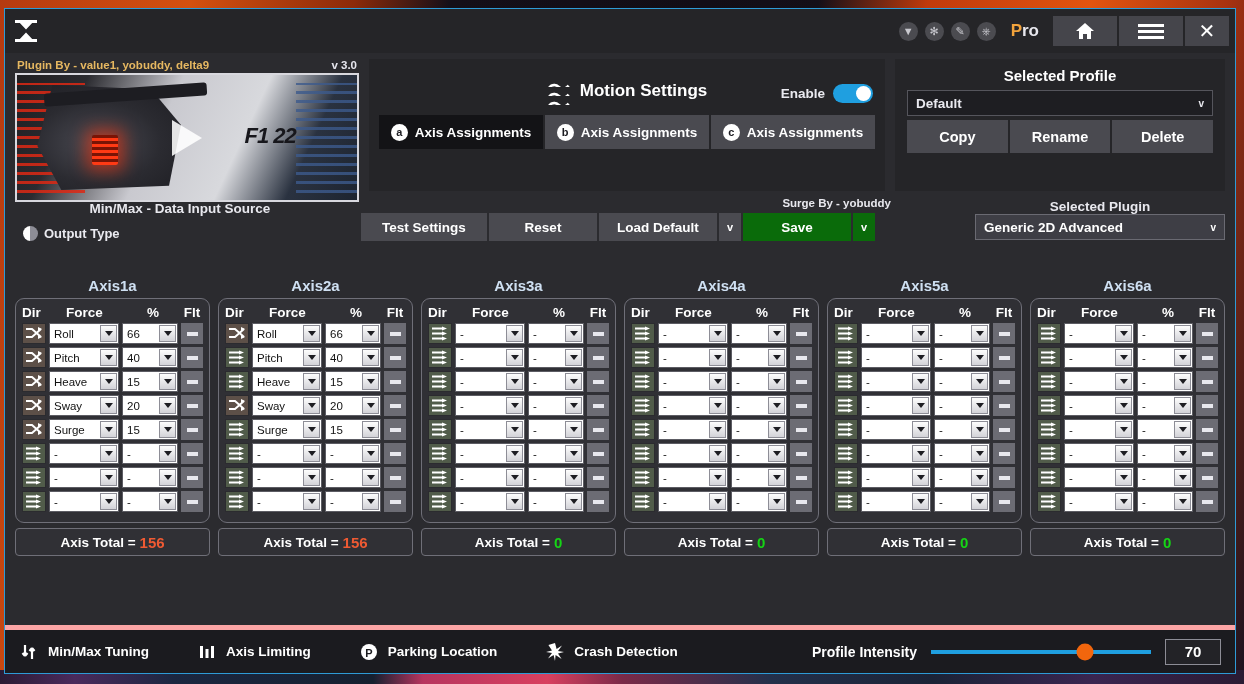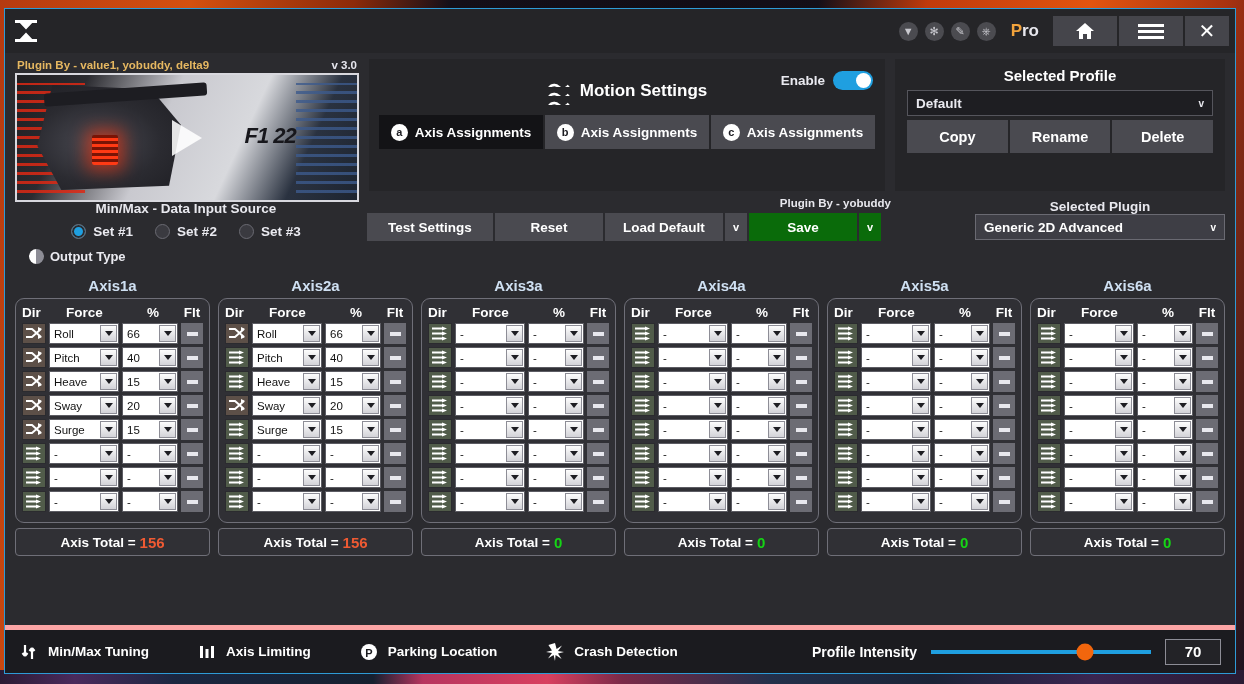--- a/index.html
+++ b/index.html
@@ -109,21 +109,21 @@
   .motion-card {
     flex: 1 1 auto; background:#252528; padding: 8px 10px 10px 10px;
     position: relative;
   }
   .motion-head { display:flex; align-items:center; justify-content:center; gap:10px;
     height: 48px; }
   .wave-icon { color:#fff; font-size: 24px; line-height:.8; letter-spacing:-1px;
     display:flex; flex-direction:column; }
   .wave-icon span { display:block; height:9px; overflow:hidden; }
   .motion-title { color:#fff; font-size:17px; font-weight:bold; }
-  .enable-wrap { position:absolute; right:12px; top:12px; display:flex; align-items:center; gap:8px; }
+  .enable-wrap { position:absolute; right:12px; top:25px; display:flex; align-items:center; gap:8px; }
   .enable-lbl { color:#eaeaf0; font-size:13.5px; font-weight:bold; }
   .toggle { width:40px; height:19px; border-radius:10px; background:#1f9fe0; position:relative; }
   .toggle i { position:absolute; right:2px; top:2px; width:15px; height:15px; border-radius:50%; background:#fff; }
 
   .tabs { display:flex; gap:2px; }
   .tab { flex:1 1 0; height: 34px; background:#4a4a50; display:flex; align-items:center;
     justify-content:center; gap:7px; color:#fff; font-size:13.5px; font-weight:bold; }
   .tab.active { background:#131316; }
   .badge { width:17px; height:17px; border-radius:50%; background:#fff; color:#1b1b20;
     font-size:11px; font-weight:bold; display:flex; align-items:center; justify-content:center; }
@@ -131,21 +131,21 @@
   .profile-card { width: 330px; background:#252528; padding: 8px 12px 12px 12px; }
   .profile-title { color:#fff; font-size:15px; font-weight:bold; text-align:center; margin-bottom:6px; }
   .profile-select { height:26px; background:#1e1e22; border:1px solid #55555c;
     display:flex; align-items:center; padding:0 8px; color:#e9e9ef; font-size:13.5px; font-weight:bold; }
   .profile-select .caret { margin-left:auto; font-size:10px; }
   .profile-btns { display:flex; gap:2px; margin-top:4px; }
   .profile-btns div { flex:1 1 0; height:33px; background:#4a4a50; color:#fff;
     font-size:14.5px; font-weight:bold; display:flex; align-items:center; justify-content:center; }
 
   
-  .midrow { display:flex; align-items:flex-start; padding: 6px 10px 0 8px; height: 80px; position:relative;}
+  .midrow { display:flex; align-items:flex-start; padding: 6px 10px 0 2px; height: 80px; position:relative;}
   .minmax-box { width: 346px; padding-top: 4px; }
   .minmax-title { color:#e8e8ee; font-size:13.5px; font-weight:bold; text-align:center; }
   .radio-row { display:flex; justify-content:center; gap:22px; margin-top:8px; }
   .radio { display:flex; align-items:center; gap:7px; color:#eaeaf0; font-size:13.5px; font-weight:bold; }
   .radio .dot { width:15px; height:15px; border-radius:50%; background:#3a3a40; border:1px solid #6a6a72; }
   .radio.on .dot { background:#1f9fe0; box-shadow: inset 0 0 0 2px #2b2b2f; }
   .output-type { display:flex; align-items:center; gap:6px; margin-top:10px; margin-left:16px;
     color:#eaeaf0; font-size:13px; font-weight:bold; }
   .half-circle { width:15px; height:15px; border-radius:50%;
     background: linear-gradient(90deg, #fff 0 50%, #8d8d96 50% 100%); }
@@ -316,42 +316,28 @@
           <div>Copy</div>
           <div>Rename</div>
           <div>Delete</div>
         </div>
       </div>
     </div>
 
     <div class="midrow">
       <div class="minmax-box">
         <div class="minmax-title">Min/Max - Data Input Source</div>
-        <div class="radio-row">
-          <div class="radio on">
-            <span class="dot"></span>
-            <span>Set #1</span>
-          </div>
-          <div class="radio">
-            <span class="dot"></span>
-            <span>Set #2</span>
-          </div>
-          <div class="radio">
-            <span class="dot"></span>
-            <span>Set #3</span>
-          </div>
-        </div>
         <div class="output-type">
           <span class="half-circle"></span>
           <span>Output Type</span>
         </div>
       </div>
 
       <div class="toolbar-col">
-        <div class="plugin-by">Plugin By - yobuddy</div>
+        <div class="plugin-by">Surge By - yobuddy</div>
         <div class="toolbar">
           <div class="tbtn test">Test Settings</div>
           <div class="tbtn reset">Reset</div>
           <div class="tbtn loaddef">Load Default</div>
           <div class="tbtn caret">v</div>
           <div class="tbtn save">Save</div>
           <div class="tbtn savecaret">v</div>
         </div>
       </div>
 

